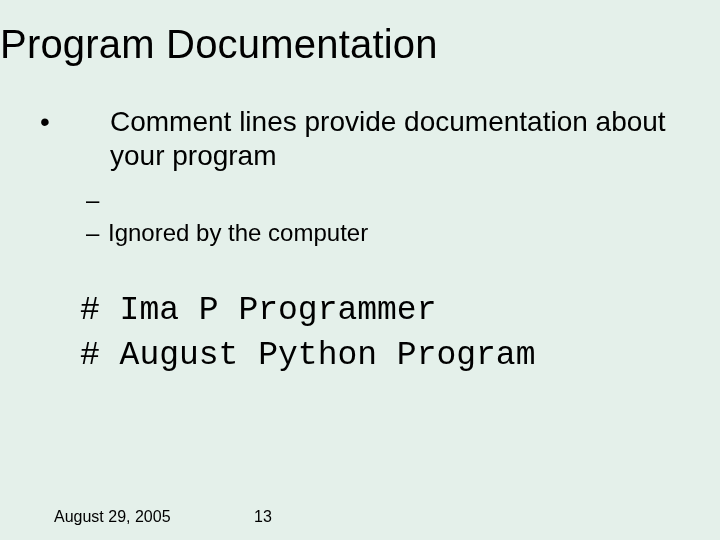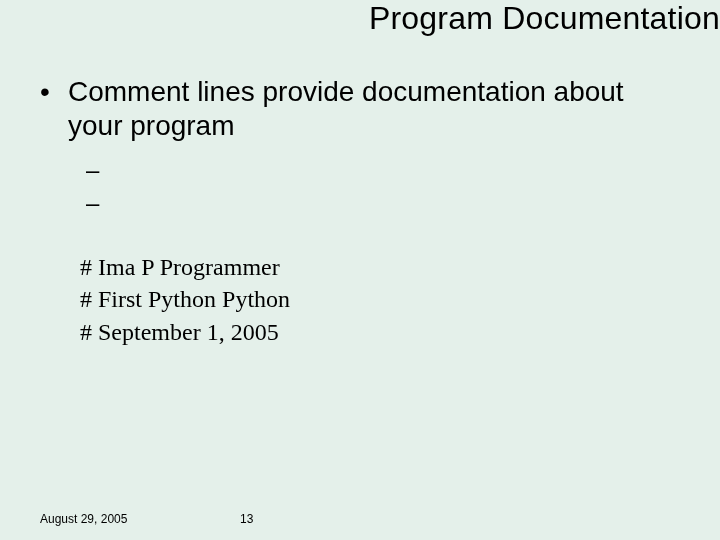--- a/index.html
+++ b/index.html
@@ -12,70 +12,72 @@
     color: #000;
     overflow: hidden;
   }
   .slide {
     position: relative;
     width: 720px;
     height: 540px;
     box-sizing: border-box;
   }
   .title {
-    text-align: right;
-    font-size: 32px;
+    text-align: left;
+    font-size: 40px;
     font-weight: 400;
+    padding-top: 22px;
     letter-spacing: 0.2px;
   }
   .body {
     padding: 38px 40px 0 40px;
   }
   .bullet-1 {
     font-size: 28px;
     line-height: 1.2;
     display: flex;
   }
   .bullet-1 .dot {
     width: 28px;
     flex: 0 0 28px;
     font-size: 28px;
   }
   .bullet-1 .txt {
     flex: 1;
+    margin-left: 42px;
   }
   .sub-list {
     margin-top: 12px;
     margin-left: 46px;
   }
   .bullet-2 {
     font-size: 24px;
     line-height: 1.35;
     display: flex;
   }
   .bullet-2 .dash {
     width: 22px;
     flex: 0 0 22px;
   }
   .code-block {
-    margin-top: 32px;
+    margin-top: 40px;
     margin-left: 40px;
-    font-family: Liberation Serif, serif;
-    font-size: 24px;
+    font-family: Liberation Mono, monospace;
+    font-size: 33px;
     line-height: 1.35;
   }
   .footer {
     position: absolute;
     bottom: 14px;
     left: 0;
     right: 0;
     display: flex;
     align-items: flex-start;
-    font-size: 12px;
-    padding: 0 28px 0 40px;
+    font-size: 16px;
+    padding: 0 28px 0 54px;
   }
   .footer .date {
     flex: 0 0 200px;
   }
   .footer .center {
     flex: 1;
     text-align: center;
     line-height: 1.25;
   }
   .footer .pageno {
@@ -96,27 +98,27 @@
       <div class="dot">•</div>
       <div class="txt">Comment lines provide documentation about your program</div>
     </div>
 
     <div class="sub-list">
       <div class="bullet-2">
         <div class="dash">–</div>
       </div>
       <div class="bullet-2">
         <div class="dash">–</div>
+        <div>Ignored by the computer</div>
       </div>
     </div>
 
     <div class="code-block">
       <div># Ima P Programmer</div>
-      <div># First Python Python</div>
-      <div># September 1, 2005</div>
+      <div># August Python Program</div>
     </div>
 
   </div>
 
   <div class="footer">
     <div class="date">August 29, 2005</div>
     <div class="pageno">13</div>
   </div>
 
 </div>

